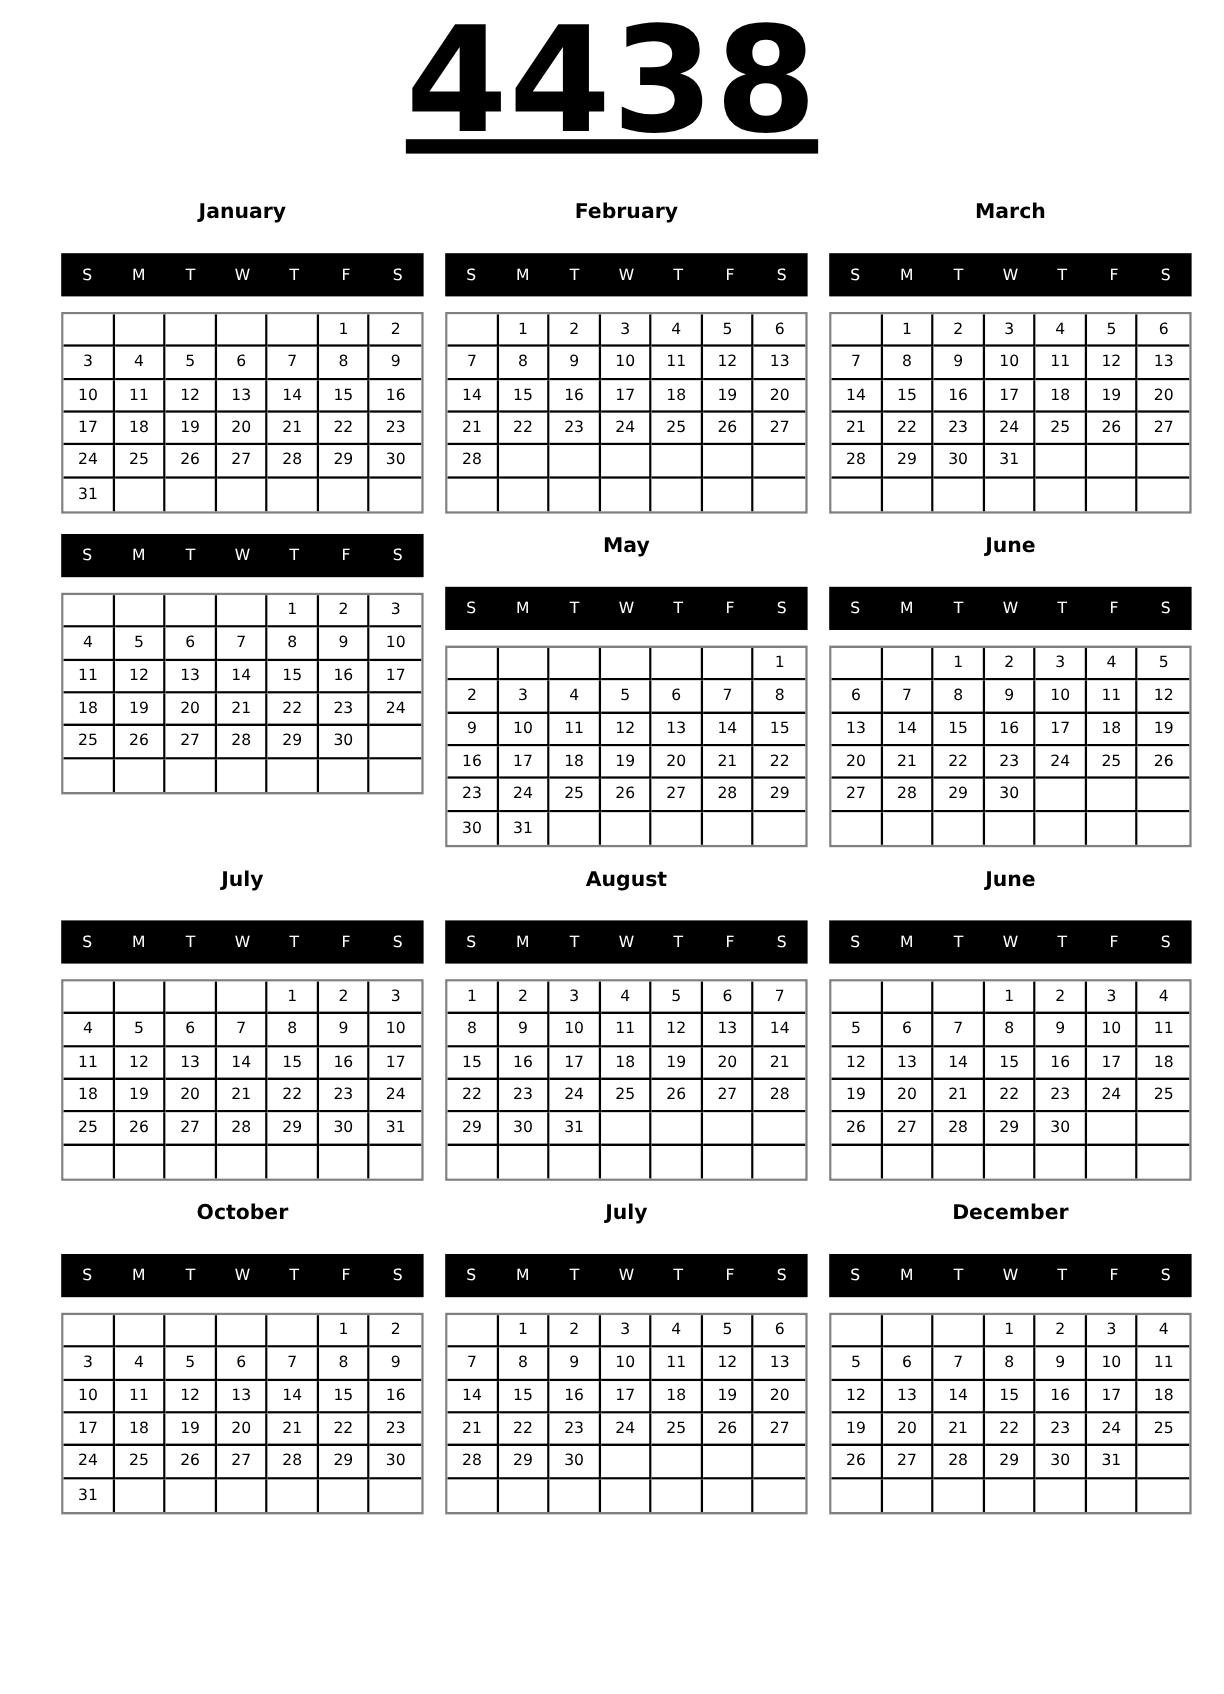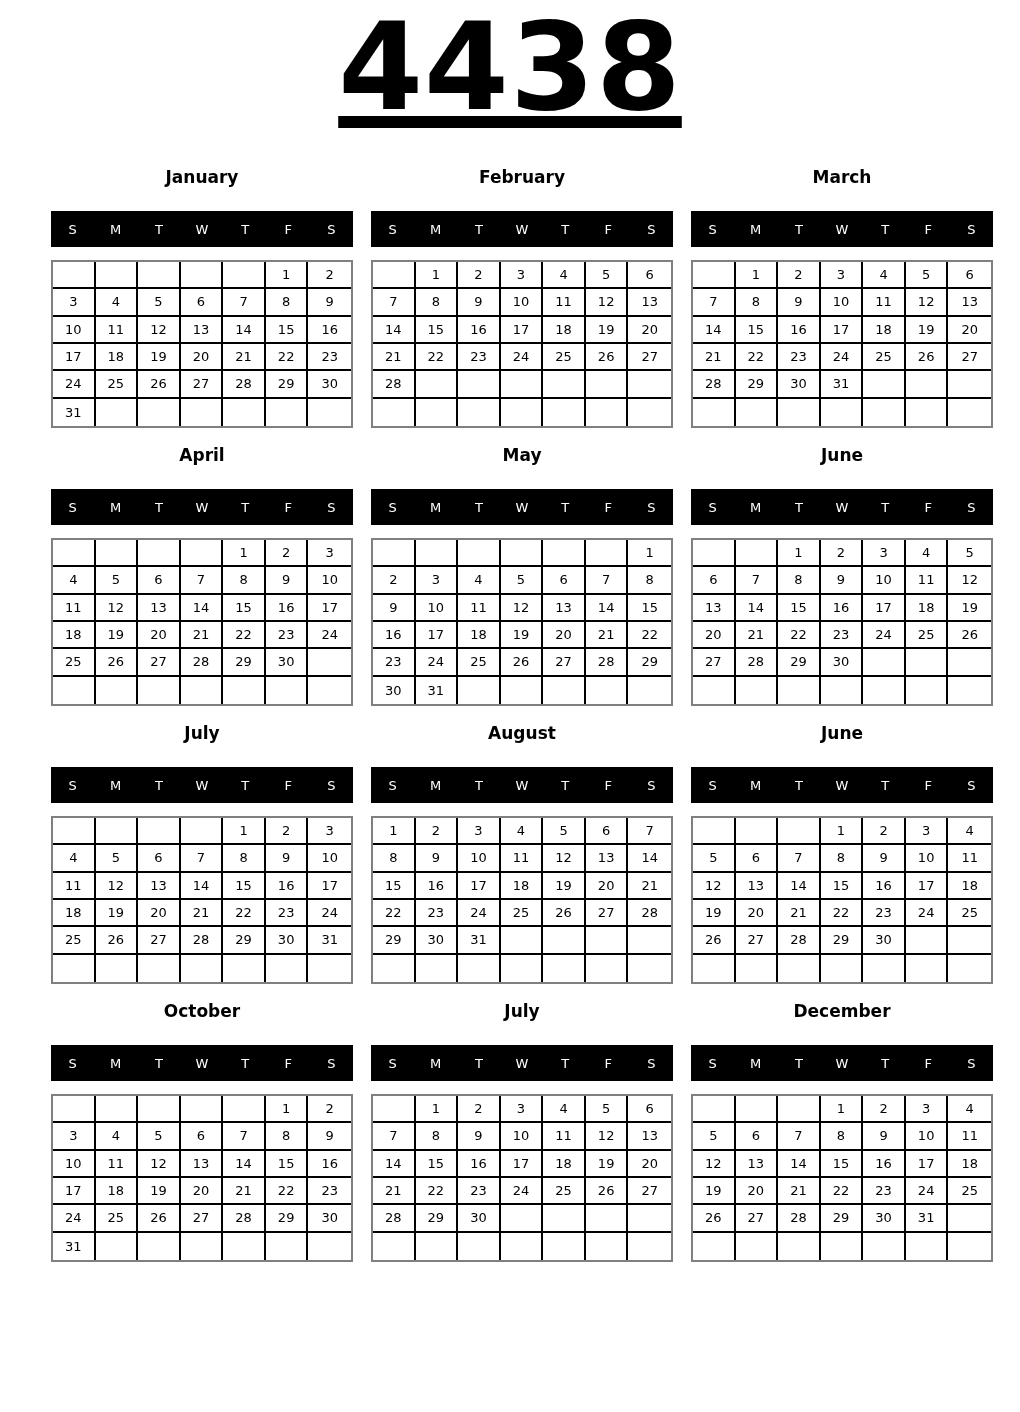--- a/index.html
+++ b/index.html
@@ -248,21 +248,20 @@
         <div class="day-cell"></div>
         <div class="day-cell"></div>
         <div class="day-cell"></div>
         <div class="day-cell"></div>
         <div class="day-cell"></div>
         <div class="day-cell"></div>
       </div>
   </div>
 
   <div class="month">
-    <div class="month-title">April</div>
     <div class="dow-header">
         <span class="dow">S</span>
         <span class="dow">M</span>
         <span class="dow">T</span>
         <span class="dow">W</span>
         <span class="dow">T</span>
         <span class="dow">F</span>
         <span class="dow">S</span>
       </div>
     <div class="days-grid">

